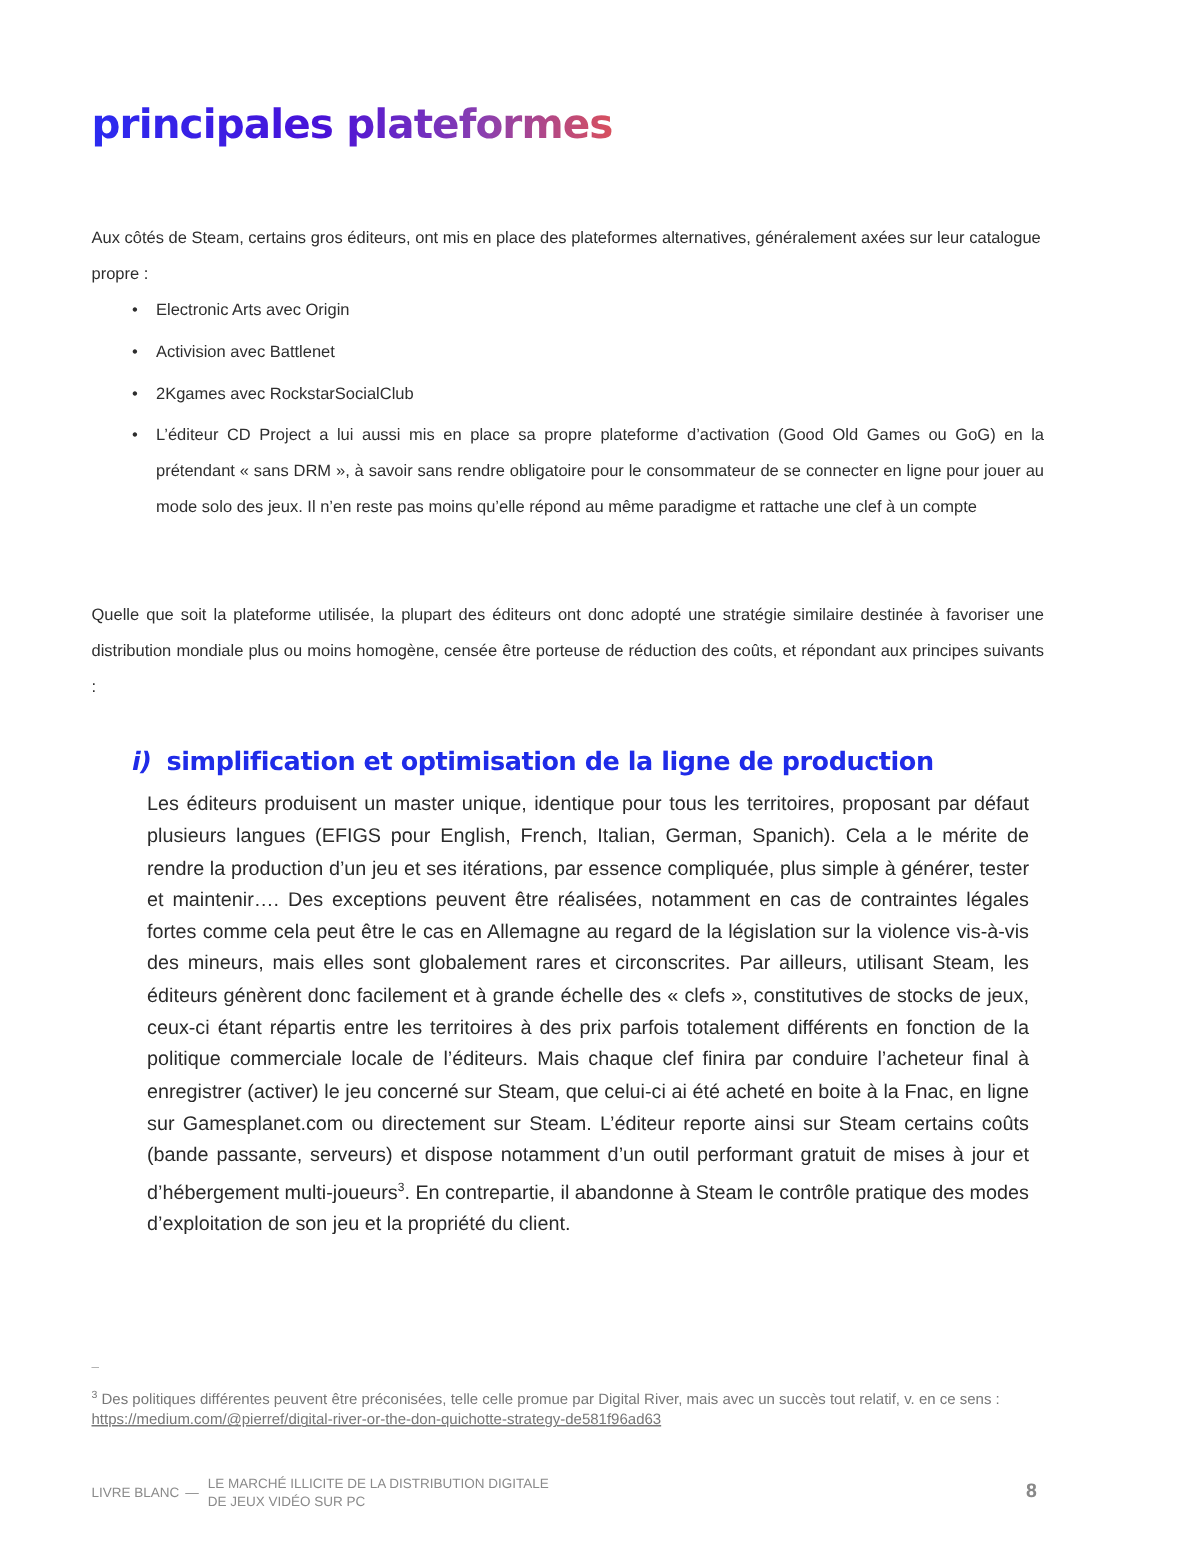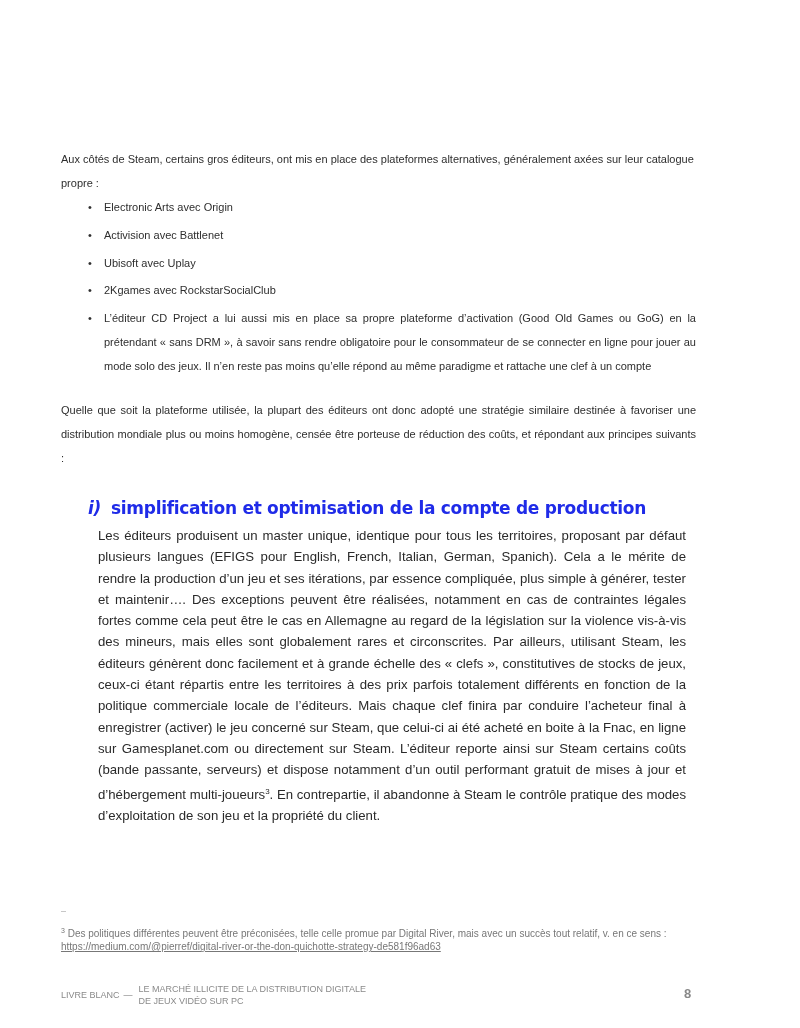--- a/index.html
+++ b/index.html
@@ -28,36 +28,36 @@
     .footnote a { color: #777; text-decoration: underline; }
     .footer-left { position: absolute; left: 61px; top: 983px; font-size: 9px; line-height: 12px; color: #8a8a8a; display: flex; align-items: center; }
     .footer-left .dash { margin: 0 6px 0 4px; }
     .footer-left .sub { display: block; }
     .page-number { position: absolute; left: 684px; top: 986px; font-size: 13px; font-weight: bold; color: #888; }
   </style>
 </head>
 <body>
 
 <h1 class="page-title">
+  <span>principales plateformes</span>
 </h1>
 
 <p class="intro body-text">Aux côtés de Steam, certains gros éditeurs, ont mis en place des plateformes alternatives, généralement axées sur leur catalogue propre :</p>
 
 <ul class="bullets body-text">
   <li>Electronic Arts avec Origin</li>
   <li>Activision avec Battlenet</li>
-  <li>Ubisoft avec Uplay</li>
   <li>2Kgames avec RockstarSocialClub</li>
   <li>L’éditeur CD Project a lui aussi mis en place sa propre plateforme d’activation (Good Old Games ou GoG) en la prétendant « sans DRM », à savoir sans rendre obligatoire pour le consommateur de se connecter en ligne pour jouer au mode solo des jeux. Il n’en reste pas moins qu’elle répond au même paradigme et rattache une clef à un compte</li>
 </ul>
 
 <p class="para2 body-text">Quelle que soit la plateforme utilisée, la plupart des éditeurs ont donc adopté une stratégie similaire destinée à favoriser une distribution mondiale plus ou moins homogène, censée être porteuse de réduction des coûts, et répondant aux principes suivants :</p>
 
 <h2 class="section-heading">
-  <span class="num">i)</span><span>simplification et optimisation de la compte de production</span>
+  <span class="num">i)</span><span>simplification et optimisation de la ligne de production</span>
 </h2>
 
 <p class="section-body"><span>Les éditeurs produisent un master unique, identique pour tous les territoires, proposant par défaut plusieurs langues (EFIGS pour English, French, Italian, German, Spanich). Cela a le mérite de rendre la production d’un jeu et ses itérations, par essence compliquée, plus simple à générer, tester et maintenir…. Des exceptions peuvent être réalisées, notamment en cas de contraintes légales fortes comme cela peut être le cas en Allemagne au regard de la législation sur la violence vis-à-vis des mineurs, mais elles sont globalement rares et circonscrites. Par ailleurs, utilisant Steam, les éditeurs génèrent donc facilement et à grande échelle des « clefs », constitutives de stocks de jeux, ceux-ci étant répartis entre les territoires à des prix parfois totalement différents en fonction de la politique commerciale locale de l’éditeurs. Mais chaque clef finira par conduire l’acheteur final à enregistrer (activer) le jeu concerné sur Steam, que celui-ci ai été acheté en boite à la Fnac, en ligne sur Gamesplanet.com ou directement sur Steam. L’éditeur reporte ainsi sur Steam certains coûts (bande passante, serveurs) et dispose notamment d’un outil performant gratuit de mises à jour et d’hébergement multi-joueurs</span><sup>3</sup><span>. En contrepartie, il abandonne à Steam le contrôle pratique des modes d’exploitation de son jeu et la propriété du client.</span></p>
 
 <div class="fn-mark">–</div>
 
 <p class="footnote"><sup>3</sup><span> Des politiques différentes peuvent être préconisées, telle celle promue par Digital River, mais avec un succès tout relatif, v. en ce sens : </span><a>https://medium.com/@pierref/digital-river-or-the-don-quichotte-strategy-de581f96ad63</a></p>
 
 <div class="footer-left">
   <span>LIVRE BLANC</span>

